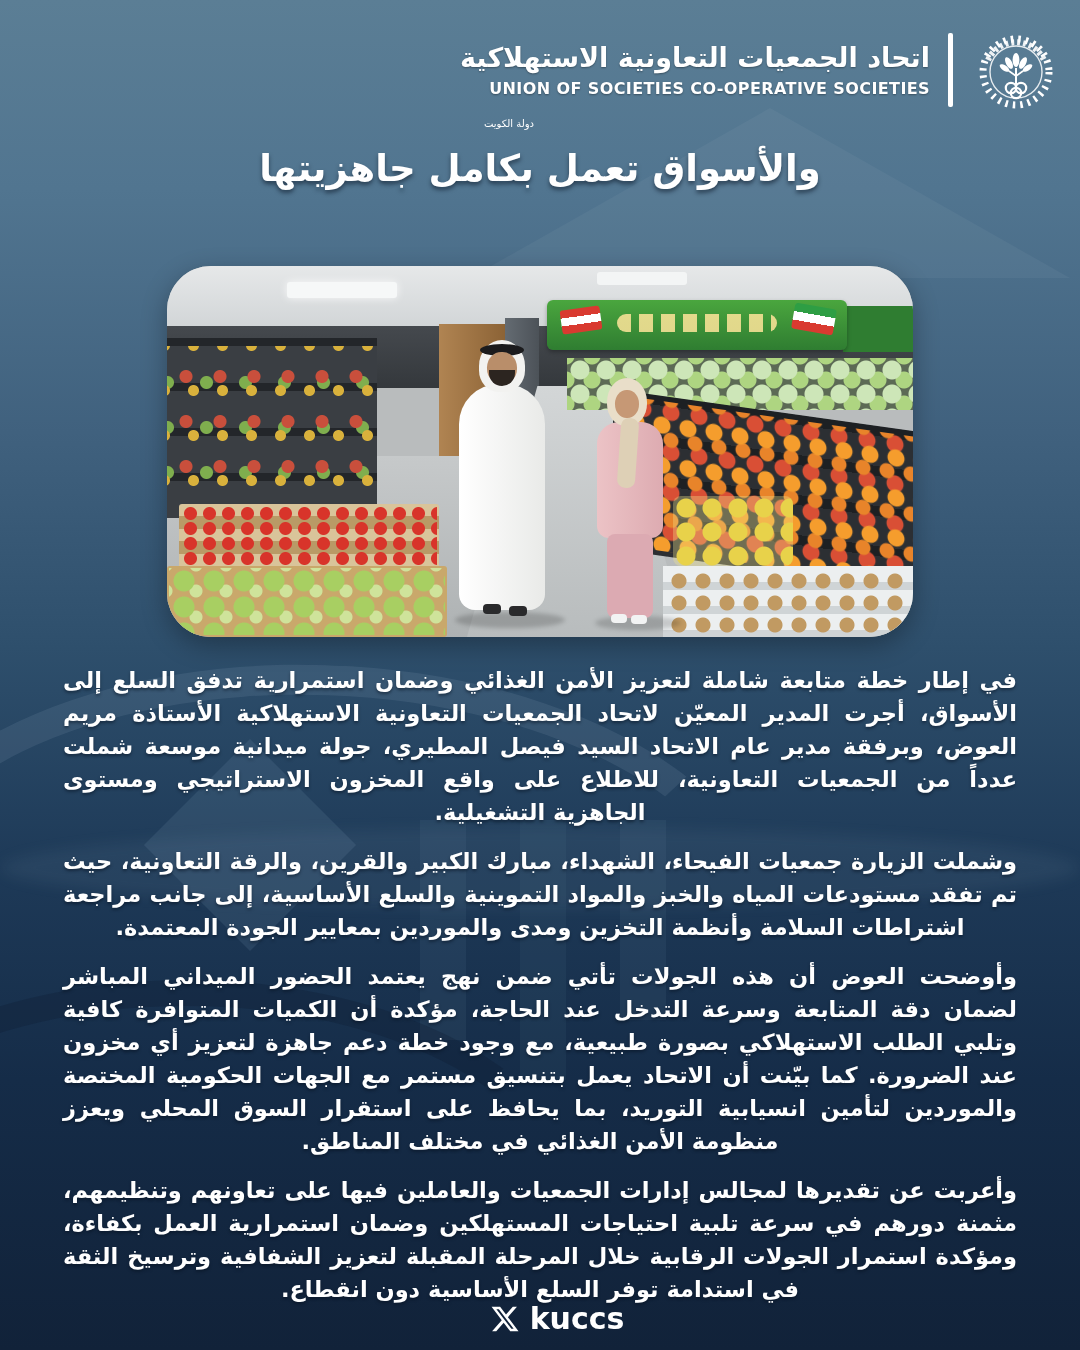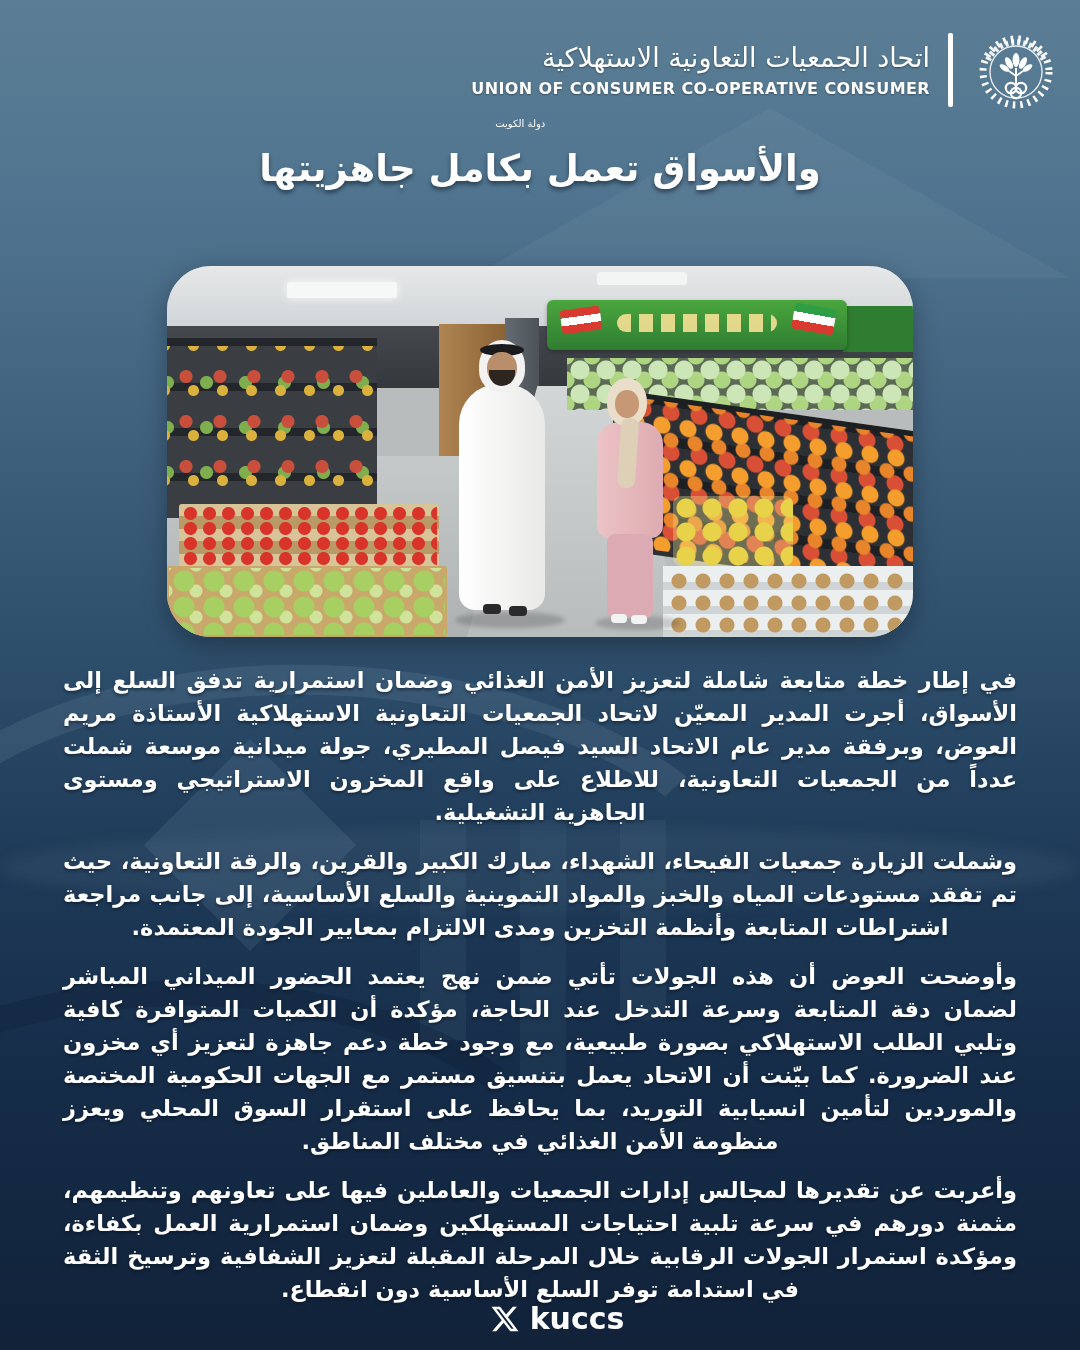--- a/index.html
+++ b/index.html
@@ -22,21 +22,21 @@
   .wm-col1,.wm-col2,.wm-col3{background:rgba(95,128,158,0.12);top:820px;width:46px;height:220px;}
   .wm-col1{left:420px;}
   .wm-col2{left:520px;height:260px;opacity:.8;}
   .wm-col3{left:620px;height:200px;}
   .wm-arc2{top:980px;left:-220px;width:760px;height:420px;border:26px solid transparent;
     border-top-color:rgba(10,25,45,0.25);border-radius:50%;}
 
   
   .header{position:absolute;top:22px;right:16px;display:flex;align-items:center;direction:ltr;}
   .org-names{text-align:right;margin-right:14px;}
-  .org-ar{font-size:27px;font-weight:normal;letter-spacing:0;line-height:1.2;
+  .org-ar{font-size:27px;font-weight:bold;letter-spacing:0;line-height:1.2;
     text-shadow:0 1px 2px rgba(0,0,0,.35);}
   .org-en{font-size:16px;font-weight:bold;letter-spacing:.4px;margin-top:4px;
     text-shadow:0 1px 2px rgba(0,0,0,.35);}
   .header-divider{width:5px;height:74px;background:#fff;margin:0 15px 0 4px;border-radius:2px;}
   .logo{width:96px;height:96px;}
   .logo-country{position:absolute;font-size:10px;}
 
   
   .headline{position:absolute;top:142px;left:50%;transform:translateX(-50%);
     width:1000px;text-align:center;direction:rtl;font-weight:bold;font-size:37px;line-height:1.45;
@@ -149,21 +149,21 @@
 <div class="wm wm-band"></div>
 <div class="wm wm-dome"></div>
 <div class="wm wm-col1"></div>
 <div class="wm wm-col2"></div>
 <div class="wm wm-col3"></div>
 <div class="wm wm-arc2"></div>
 
 <div class="header">
   <div class="org-names">
     <div class="org-ar" lang="ar" dir="rtl">اتحاد الجمعيات التعاونية الاستهلاكية</div>
-    <div class="org-en">UNION OF CONSUMER CO-OPERATIVE CONSUMER</div>
+    <div class="org-en">UNION OF SOCIETIES CO-OPERATIVE SOCIETIES</div>
   </div>
   <div class="header-divider"></div>
   <div class="logo">
     <svg viewBox="0 0 96 96" width="96" height="96">
 
       <circle cx="48" cy="50" r="33" fill="none" stroke="#ffffff" stroke-width="7" stroke-dasharray="2.5 5"></circle>
       <circle cx="48" cy="50" r="26" fill="none" stroke="#ffffff" stroke-width="1.4" opacity=".85"></circle>
 
       <path d="M20 38 A31 31 0 0 1 76 38" fill="none" stroke="#ffffff" stroke-width="6" stroke-dasharray="3 3" opacity=".9"></path>
 
@@ -229,21 +229,21 @@
   <div class="ph-woman-jacket"></div>
   <div class="ph-woman-pants"></div>
   <div class="ph-woman-hijab"></div>
   <div class="ph-woman-face"></div>
   <div class="ph-woman-scarf"></div>
   <div class="ph-woman-shoes"></div>
 </div>
 
 <div class="body-text" lang="ar">
   <p>في إطار خطة متابعة شاملة لتعزيز الأمن الغذائي وضمان استمرارية تدفق السلع إلى الأسواق، أجرت المدير المعيّن لاتحاد الجمعيات التعاونية الاستهلاكية الأستاذة مريم العوض، وبرفقة مدير عام الاتحاد السيد فيصل المطيري، جولة ميدانية موسعة شملت عدداً من الجمعيات التعاونية، للاطلاع على واقع المخزون الاستراتيجي ومستوى الجاهزية التشغيلية.</p>
-  <p>وشملت الزيارة جمعيات الفيحاء، الشهداء، مبارك الكبير والقرين، والرقة التعاونية، حيث تم تفقد مستودعات المياه والخبز والمواد التموينية والسلع الأساسية، إلى جانب مراجعة اشتراطات المتابعة وأنظمة التخزين ومدى الالتزام بمعايير الجودة المعتمدة.</p>
+  <p>وشملت الزيارة جمعيات الفيحاء، الشهداء، مبارك الكبير والقرين، والرقة التعاونية، حيث تم تفقد مستودعات المياه والخبز والمواد التموينية والسلع الأساسية، إلى جانب مراجعة اشتراطات السلامة وأنظمة التخزين ومدى والموردين بمعايير الجودة المعتمدة.</p>
   <p>وأوضحت العوض أن هذه الجولات تأتي ضمن نهج يعتمد الحضور الميداني المباشر لضمان دقة المتابعة وسرعة التدخل عند الحاجة، مؤكدة أن الكميات المتوافرة كافية وتلبي الطلب الاستهلاكي بصورة طبيعية، مع وجود خطة دعم جاهزة لتعزيز أي مخزون عند الضرورة. كما بيّنت أن الاتحاد يعمل بتنسيق مستمر مع الجهات الحكومية المختصة والموردين لتأمين انسيابية التوريد، بما يحافظ على استقرار السوق المحلي ويعزز منظومة الأمن الغذائي في مختلف المناطق.</p>
   <p>وأعربت عن تقديرها لمجالس إدارات الجمعيات والعاملين فيها على تعاونهم وتنظيمهم، مثمنة دورهم في سرعة تلبية احتياجات المستهلكين وضمان استمرارية العمل بكفاءة، ومؤكدة استمرار الجولات الرقابية خلال المرحلة المقبلة لتعزيز الشفافية وترسيخ الثقة في استدامة توفر السلع الأساسية دون انقطاع.</p>
 </div>
 
 <div class="footer">
   <div class="social">
     <svg width="30" height="30" viewBox="0 0 24 24">
       <path fill="#ffffff" d="M18.244 2.25h3.308l-7.227 8.26 8.502 11.24H16.17l-5.214-6.817L4.99 21.75H1.68l7.73-8.835L1.254 2.25H8.08l4.713 6.231zm-1.161 17.52h1.833L7.084 4.126H5.117z"></path>
     </svg>
     <span>kuccs</span>

